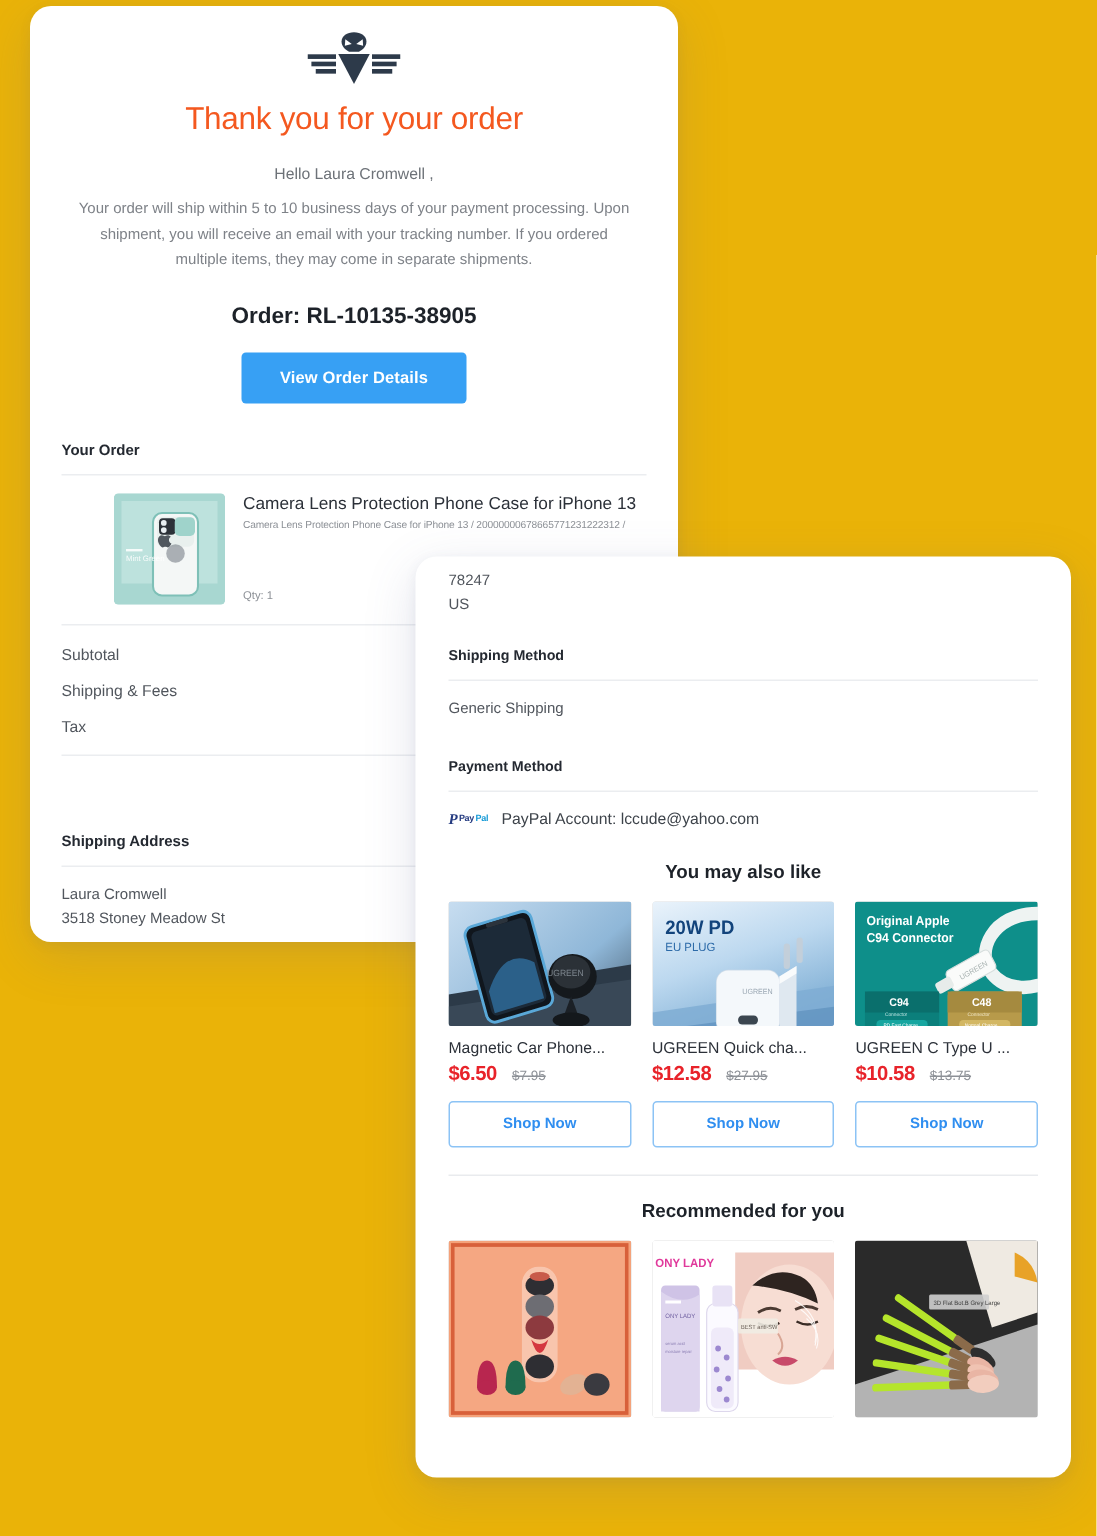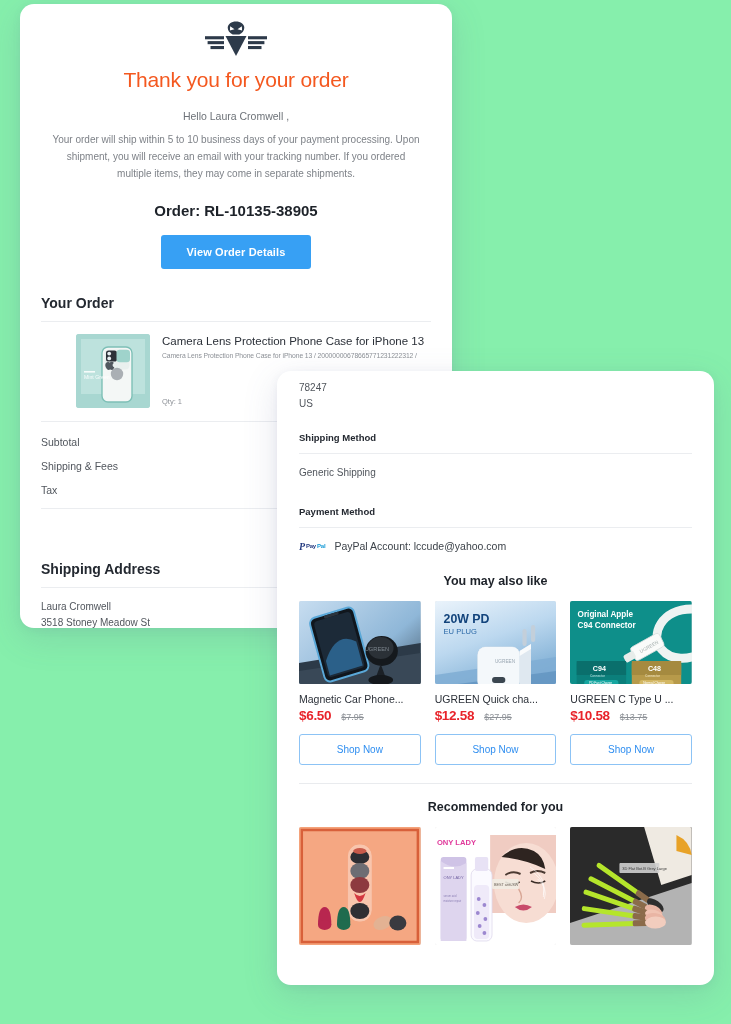--- a/index.html
+++ b/index.html
@@ -6,21 +6,21 @@
   * { box-sizing: border-box; margin: 0; padding: 0; }
   html, body {
     width: 731px; height: 1024px;
     background: #ffffff;
     font-family: "Liberation Sans", sans-serif;
     -webkit-font-smoothing: antialiased;
   }
   #stage {
     position: relative;
     width: 731px; height: 1024px;
-    background: #86efac;
+    background: #eab308;
     overflow: hidden;
   }
 
   
   .card {
     position: absolute;
     background: #ffffff;
     border-radius: 14px;
     box-shadow: 0 10px 34px rgba(86,96,140,0.17), 0 2px 8px rgba(86,96,140,0.08);
   }
@@ -82,21 +82,21 @@
     font-size: 11px;
     font-weight: bold;
     border: none;
     border-radius: 3px;
     padding: 11px 26px;
     cursor: pointer;
     letter-spacing: 0.1px;
   }
 
   .sec-label {
-    font-size: 14px; font-weight: bold; color: #242931;
+    font-size: 10px; font-weight: bold; color: #242931;
     padding-top: 26px;
   }
   .hr {
     border-top: 1px solid #ebedf0;
     margin-top: 10px;
   }
 
   
   .prod-row { display: flex; padding-top: 12px; margin-left: 35px; }
   .prod-thumb {
@@ -175,21 +175,21 @@
   .p-price-row { padding-top: 3px; display:flex; align-items: baseline; gap:10px; }
   .p-now { font-size: 13.5px; font-weight: bold; color:#e8232a; letter-spacing:-0.3px; }
   .p-was { font-size: 9px; color:#8d9197; text-decoration: line-through; }
   .shop-btn {
     display:block; width:100%;
     margin-top: 11px;
     background:#ffffff;
     border: 1px solid #8cc3f5;
     border-radius: 3px;
     color:#2f8ef0;
-    font-size: 10px; font-weight: normal;
+    font-size: 10px; font-weight: bold;
     padding: 9px 0;
     cursor: pointer;
     font-family:"Liberation Sans", sans-serif;
   }
   .divider-wide { border-top: 1px solid #e9ebee; margin-top: 18px; }
 
   svg { display:block; }
 </style>
 </head>
 <body>

